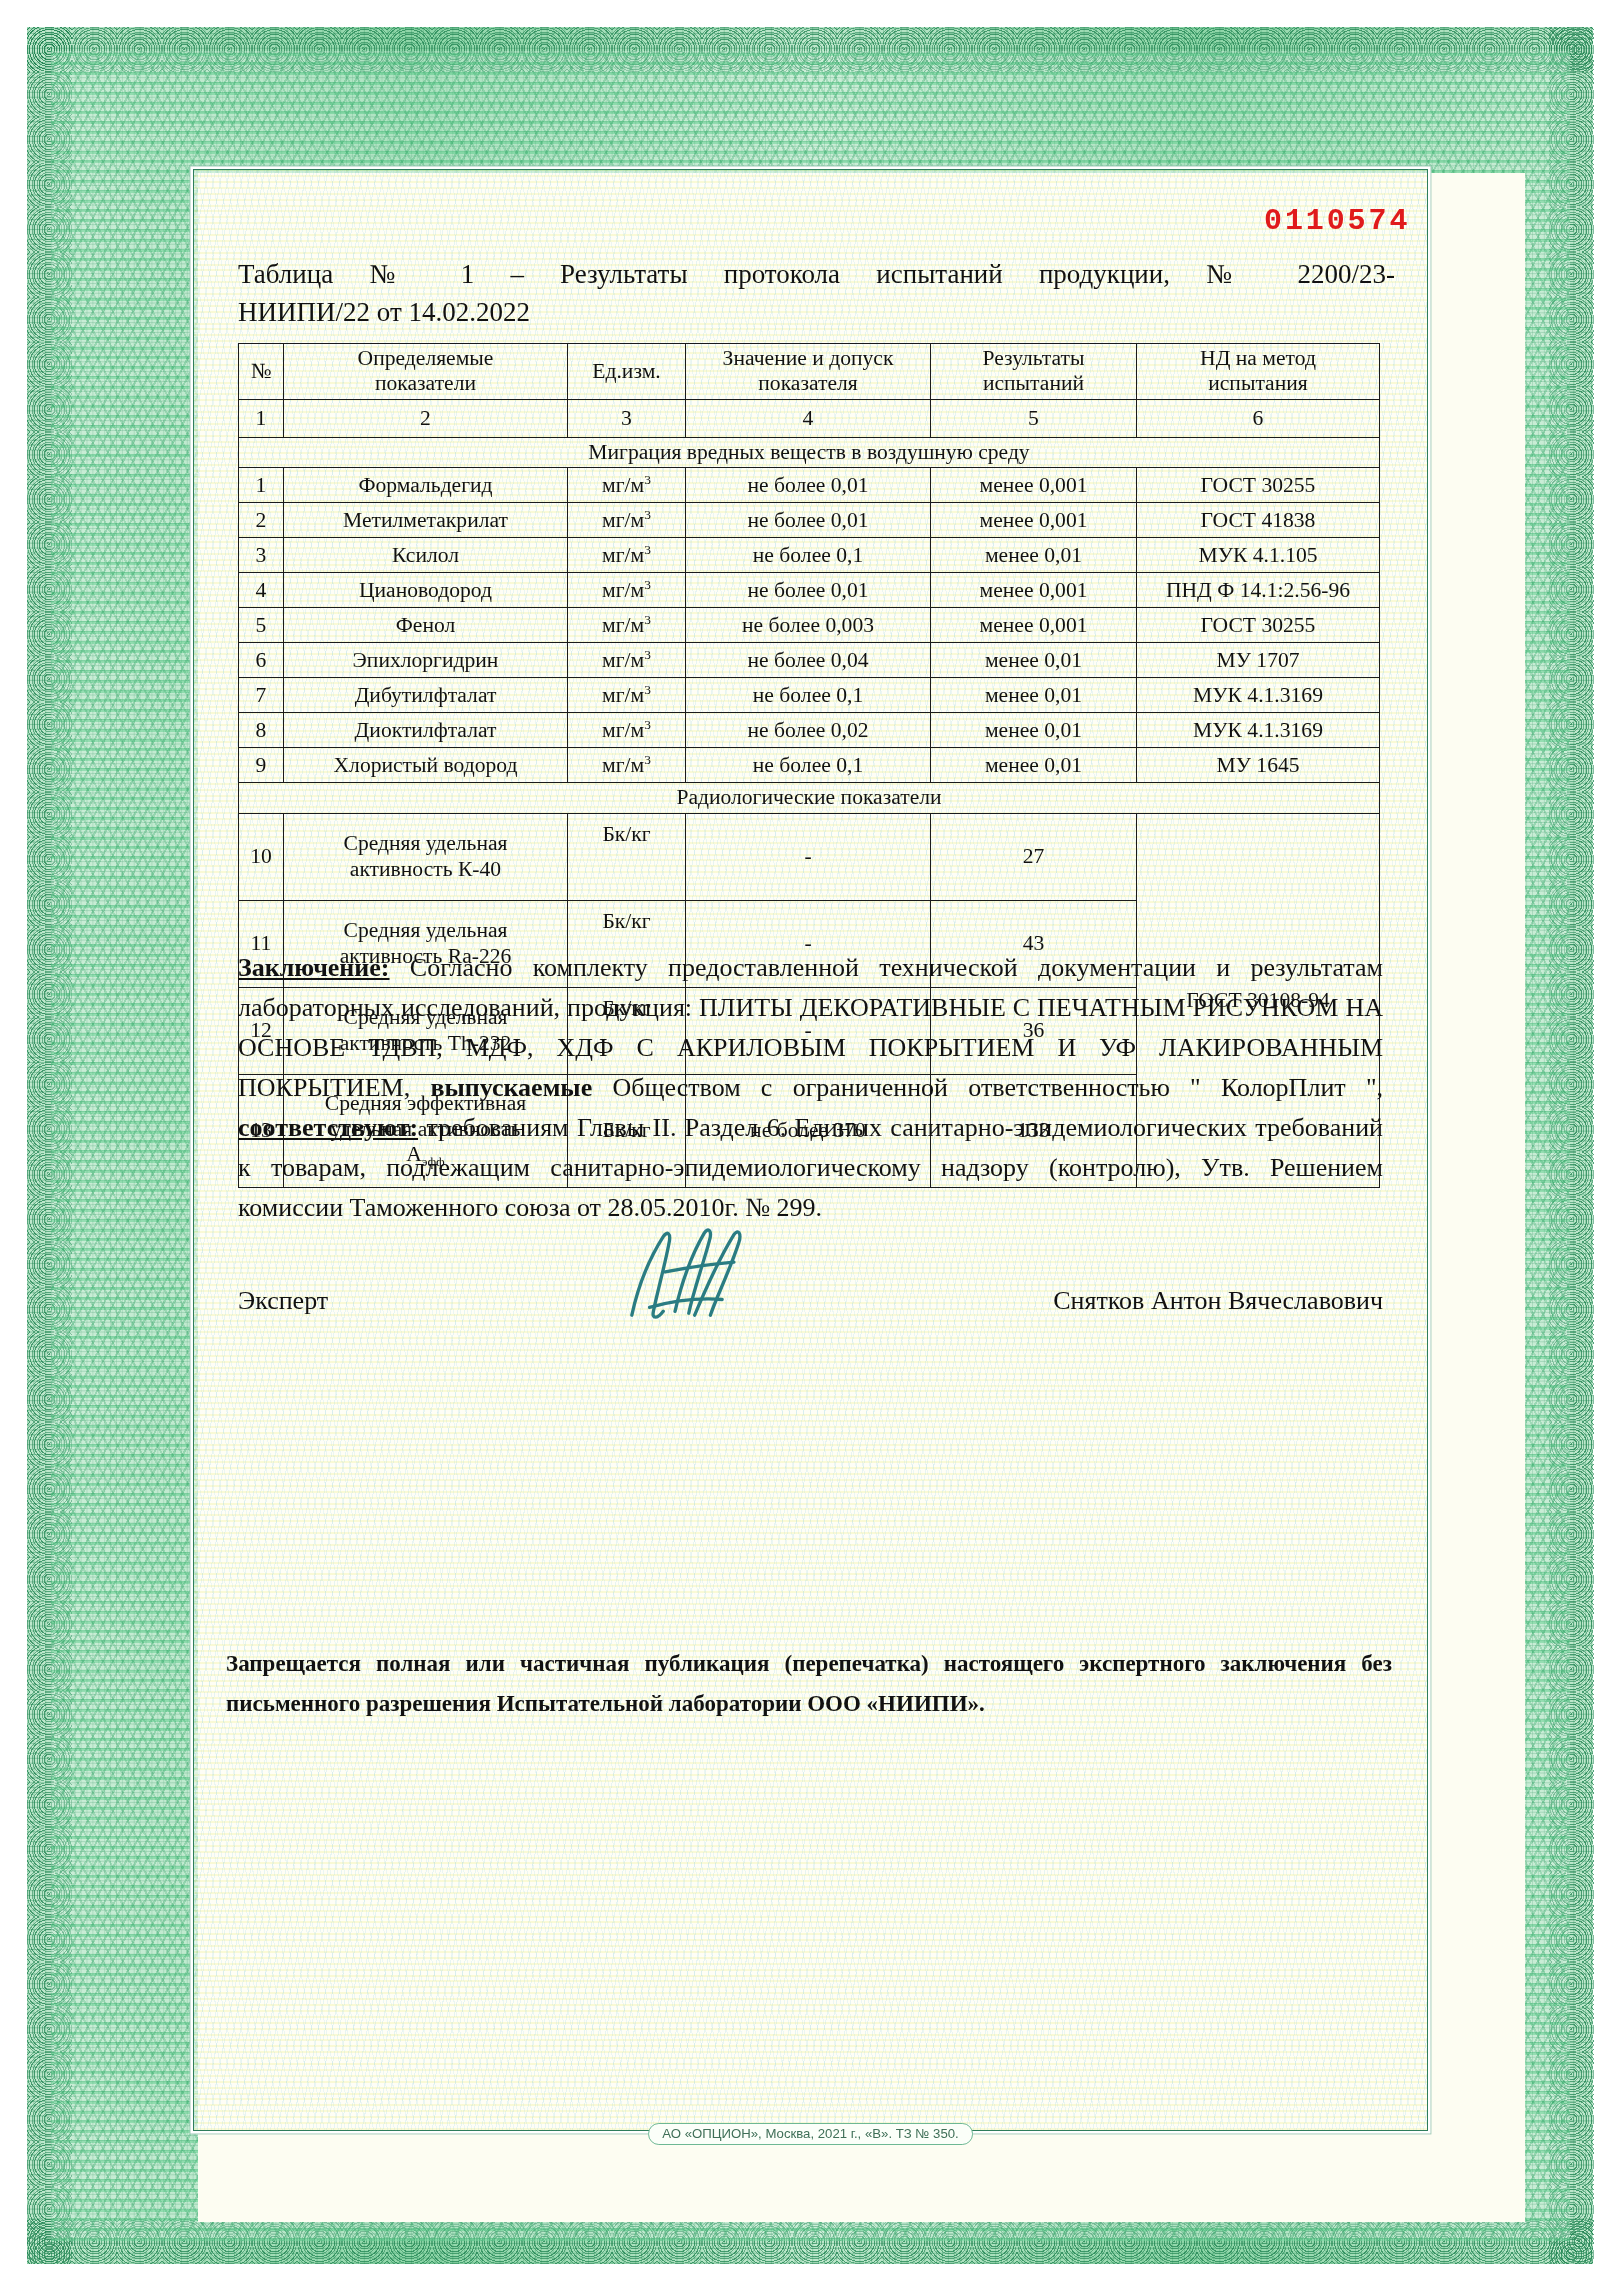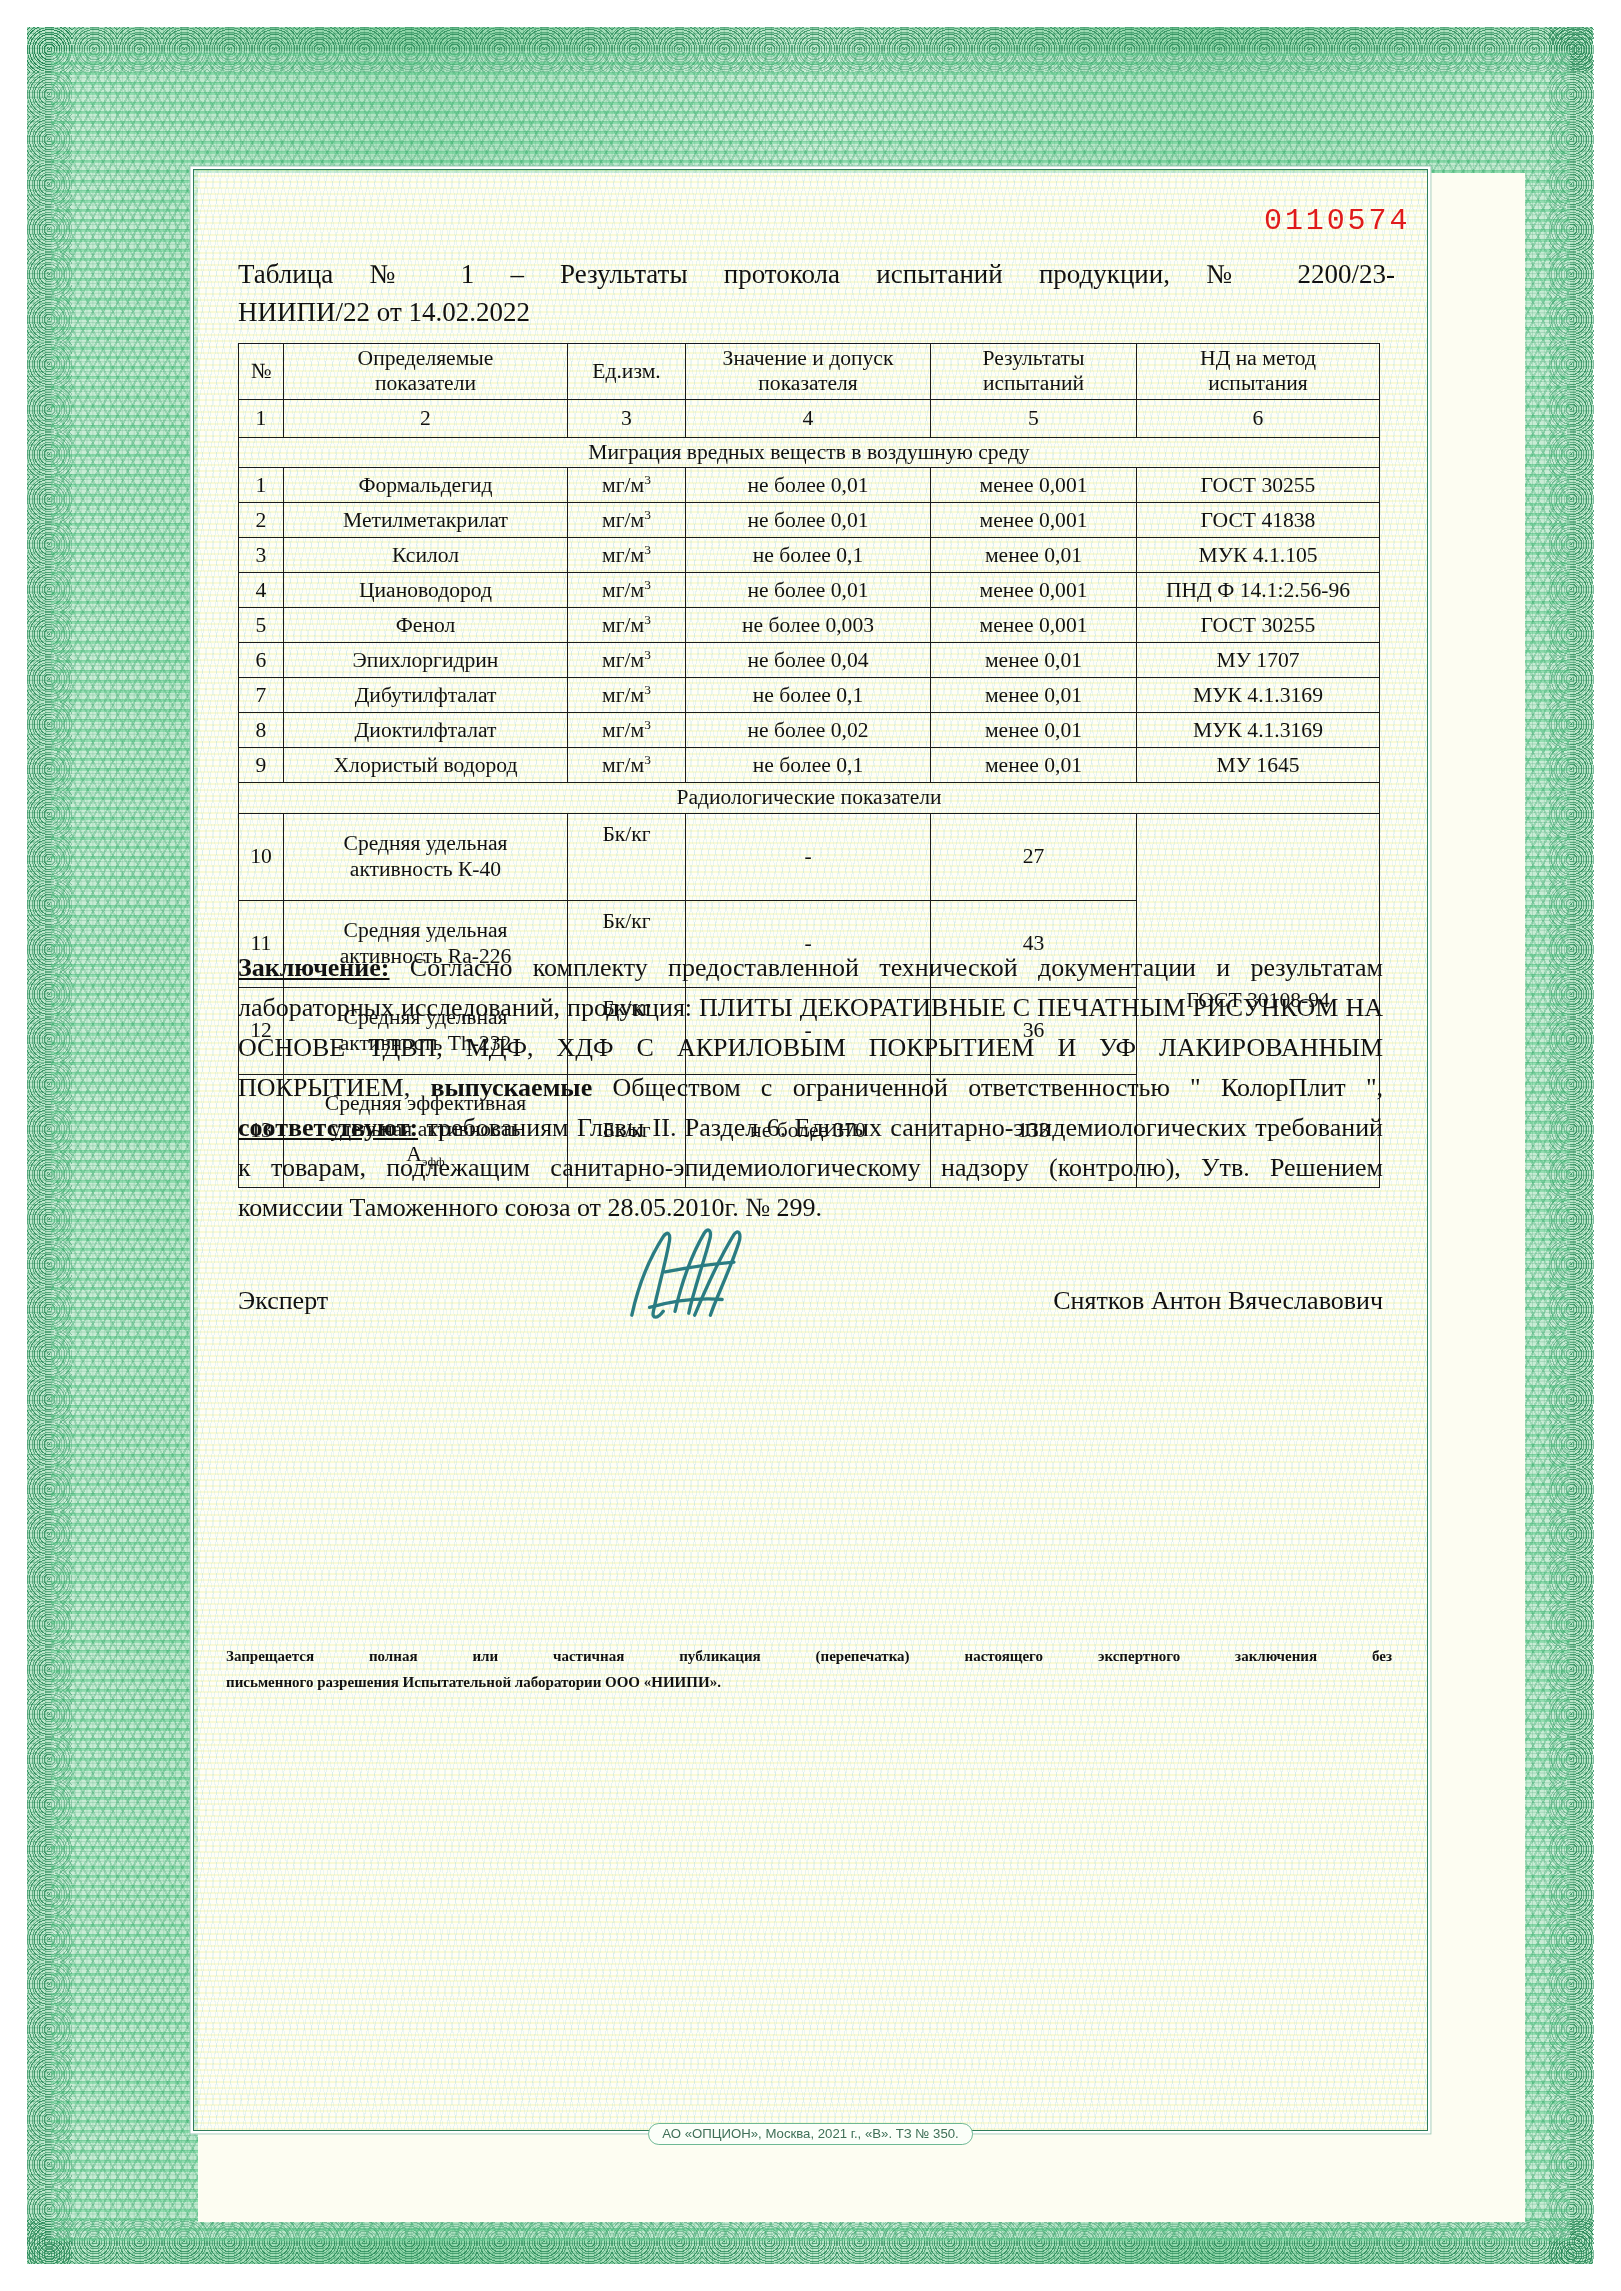--- a/index.html
+++ b/index.html
@@ -131,21 +131,21 @@
   }
 
   
   .serial {
     position: absolute;
     right: 15.7px;
     top: 35px;
     color: #e01b1b;
     font-family: "Liberation Mono", monospace;
     font-size: 30px;
-    font-weight: 400;
+    font-weight: 700;
     letter-spacing: 2.9px;
   }
 
   
   .doc-title {
     position: absolute;
     left: 45px;
     top: 86px;
     width: 1157px;
     font-size: 27px;
@@ -231,21 +231,21 @@
     width: 167px;
     height: 108px;
   }
 
   
   .footer-note {
     position: absolute;
     left: 33px;
     top: 1475px;
     width: 1166px;
-    font-size: 15px;
+    font-size: 23px;
     font-weight: 700;
     line-height: 1.72;
     text-align: justify;
     text-align-last: left;
   }
   .footer-note .ln1 {
     display: block;
     text-align: justify;
     text-align-last: justify;
   }

